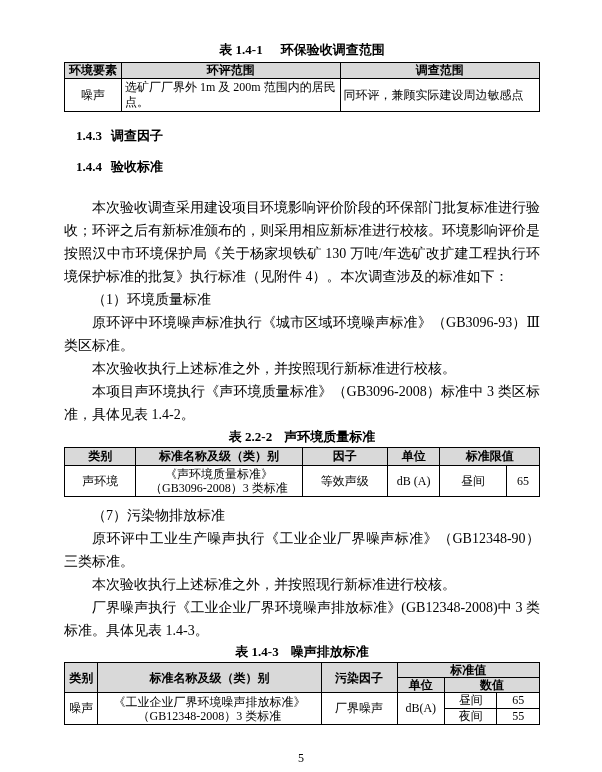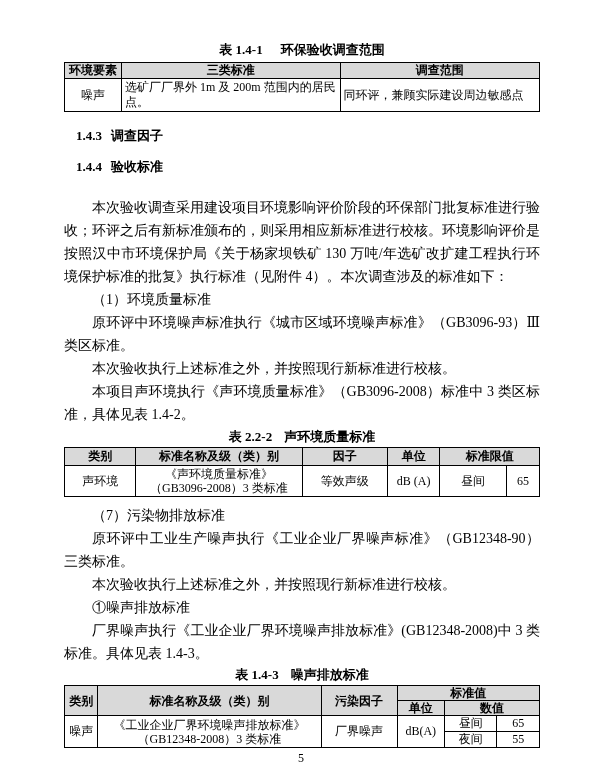--- a/index.html
+++ b/index.html
@@ -76,21 +76,21 @@
   </div>
   <table class="t1">
     <colgroup>
         <col style="width:12%">
         <col style="width:46%">
         <col style="width:42%">
       </colgroup>
     <tbody>
       <tr>
         <th>环境要素</th>
-        <th>三类标准</th>
+        <th>环评范围</th>
         <th>调查范围</th>
       </tr>
       <tr>
         <td>噪声</td>
         <td class="left">选矿厂厂界外 1m 及 200m 范围内的居民点。</td>
         <td class="left">同环评，兼顾实际建设周边敏感点</td>
       </tr>
     </tbody>
   </table>
 
@@ -137,21 +137,20 @@
         <td>dB (A)</td>
         <td>昼间</td>
         <td>65</td>
       </tr>
     </tbody>
   </table>
 
   <p class="body mt7">（7）污染物排放标准</p>
   <p class="body">原环评中工业生产噪声执行《工业企业厂界噪声标准》（GB12348-90）三类标准。</p>
   <p class="body">本次验收执行上述标准之外，并按照现行新标准进行校核。</p>
-  <p class="body">①噪声排放标准</p>
   <p class="body">厂界噪声执行《工业企业厂界环境噪声排放标准》(GB12348-2008)中 3 类标准。具体见表 1.4-3。</p>
 
   <div class="tbl-title mt2">
     <span>表 1.4-3</span><span class="gap-sm">噪声排放标准</span>
   </div>
   <table class="t3">
     <colgroup>
         <col style="width:7%">
         <col style="width:47%">
         <col style="width:16%">

